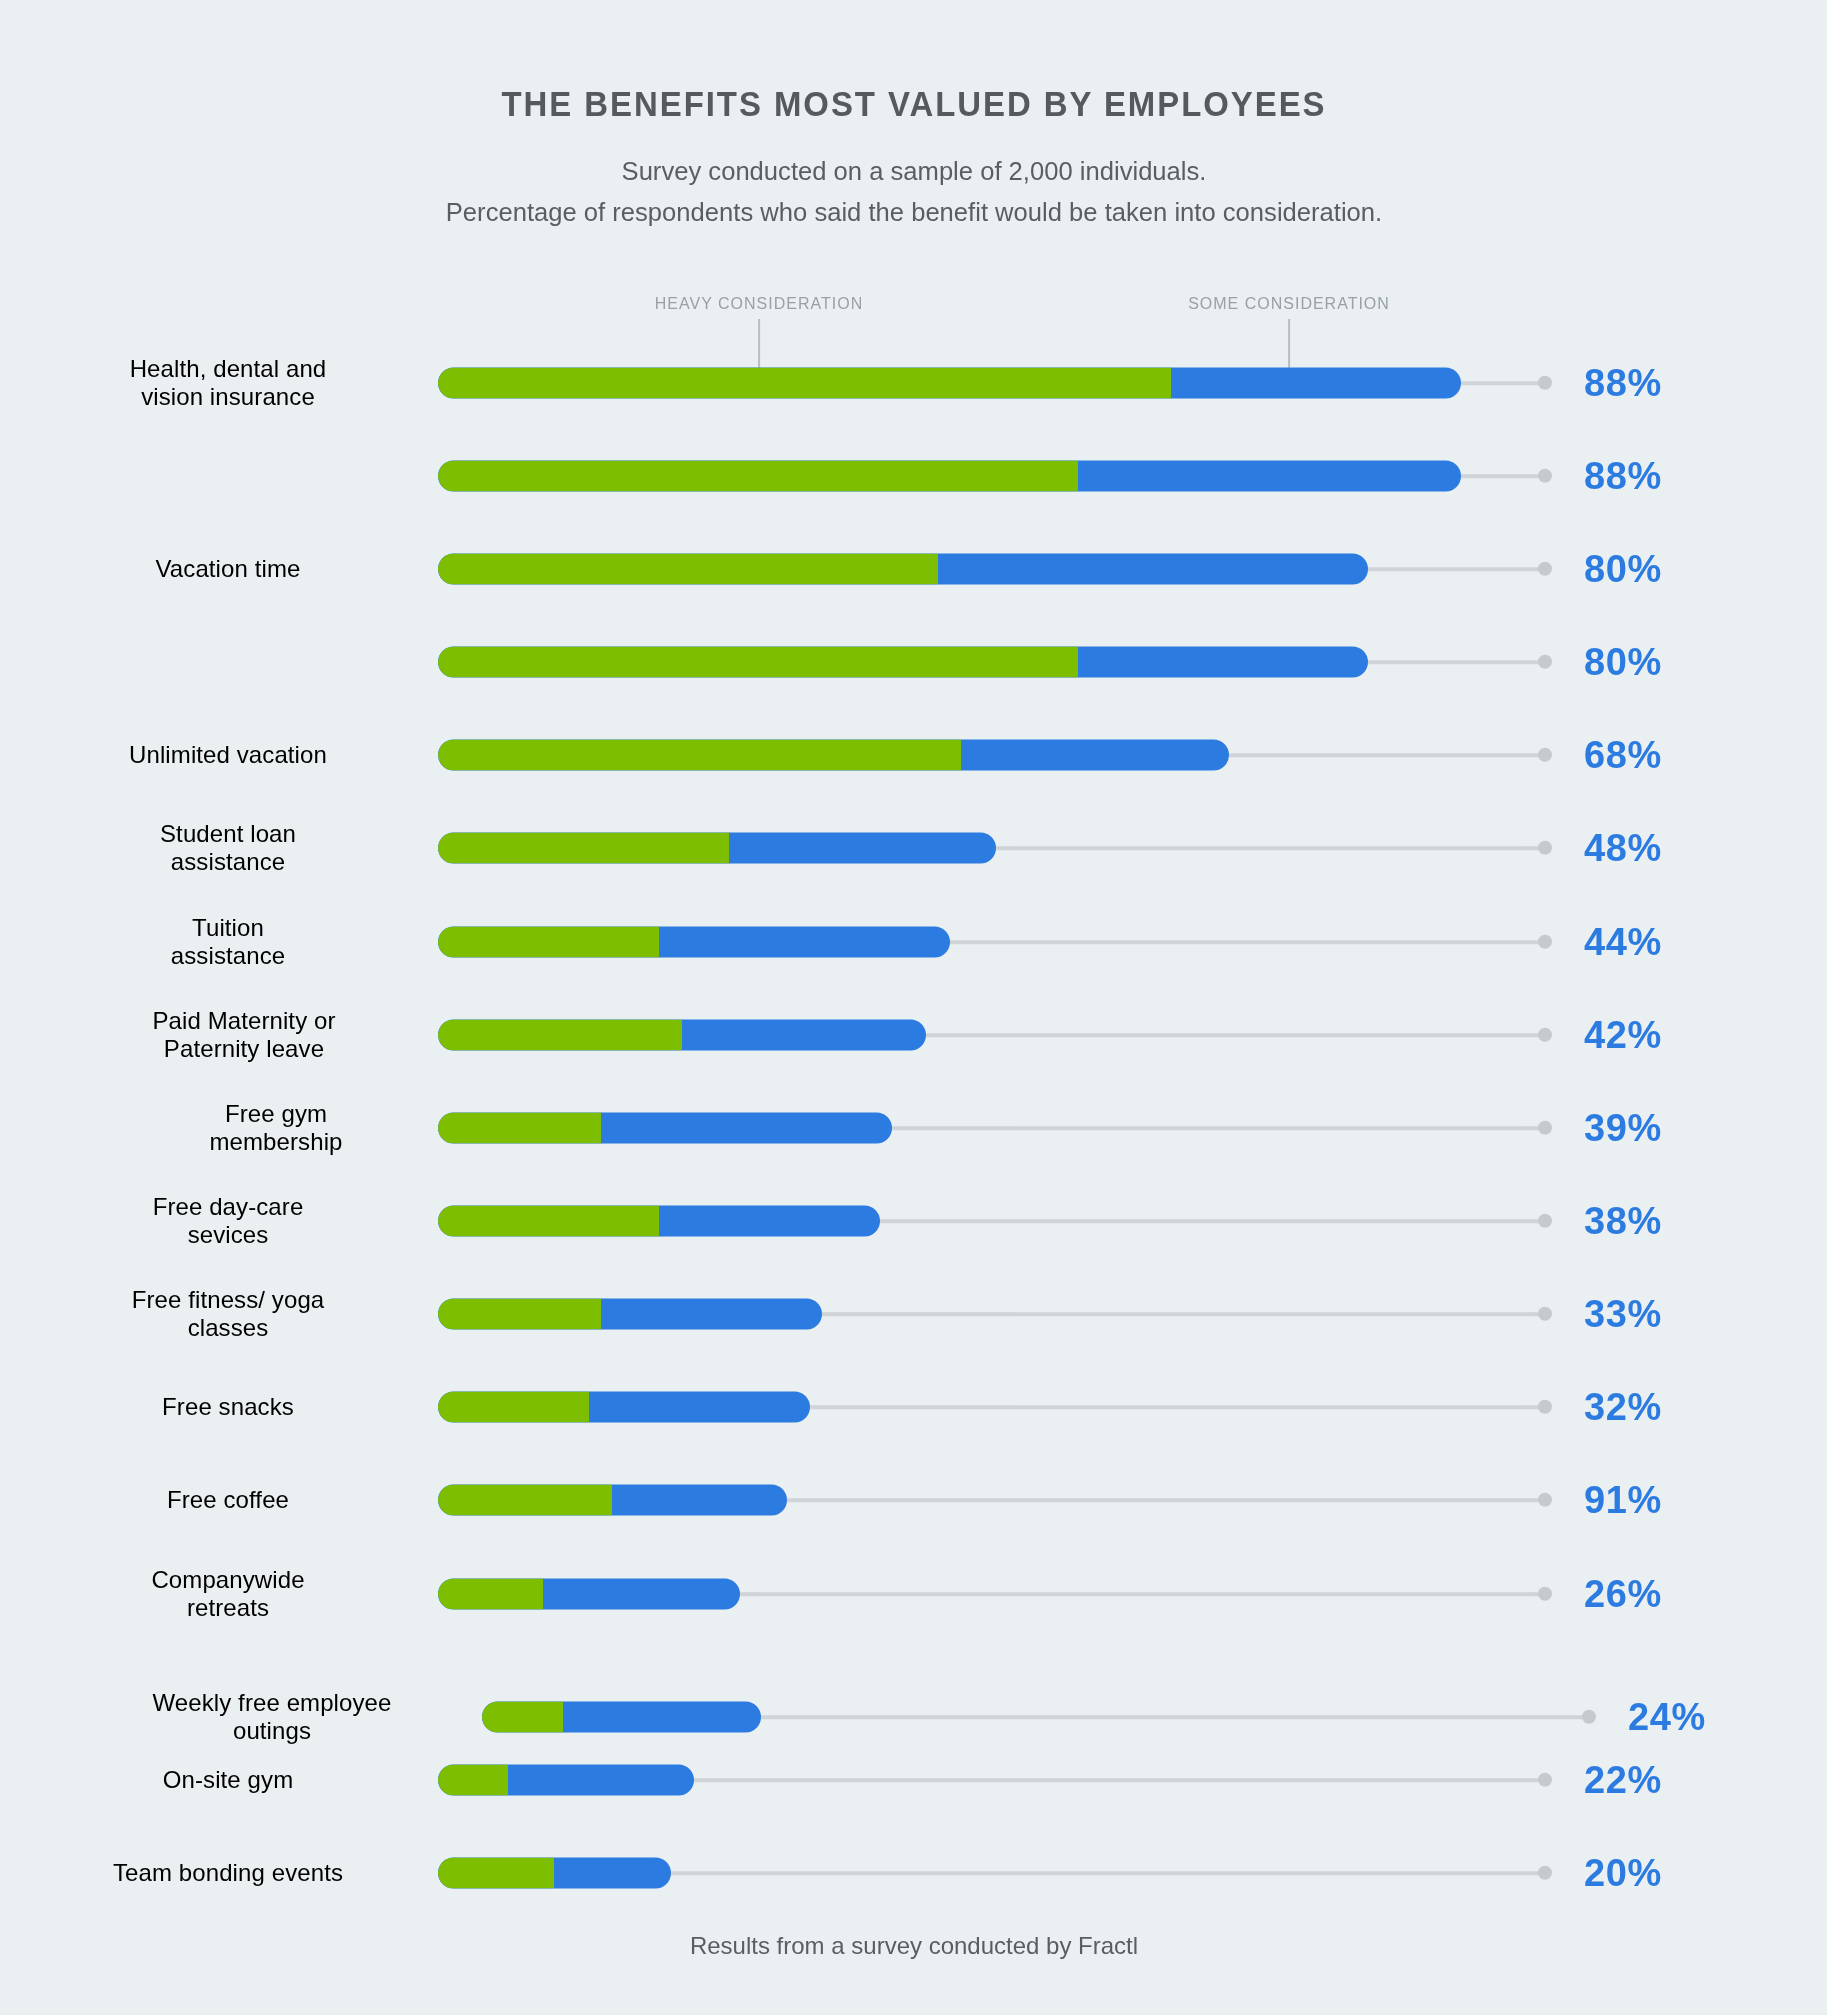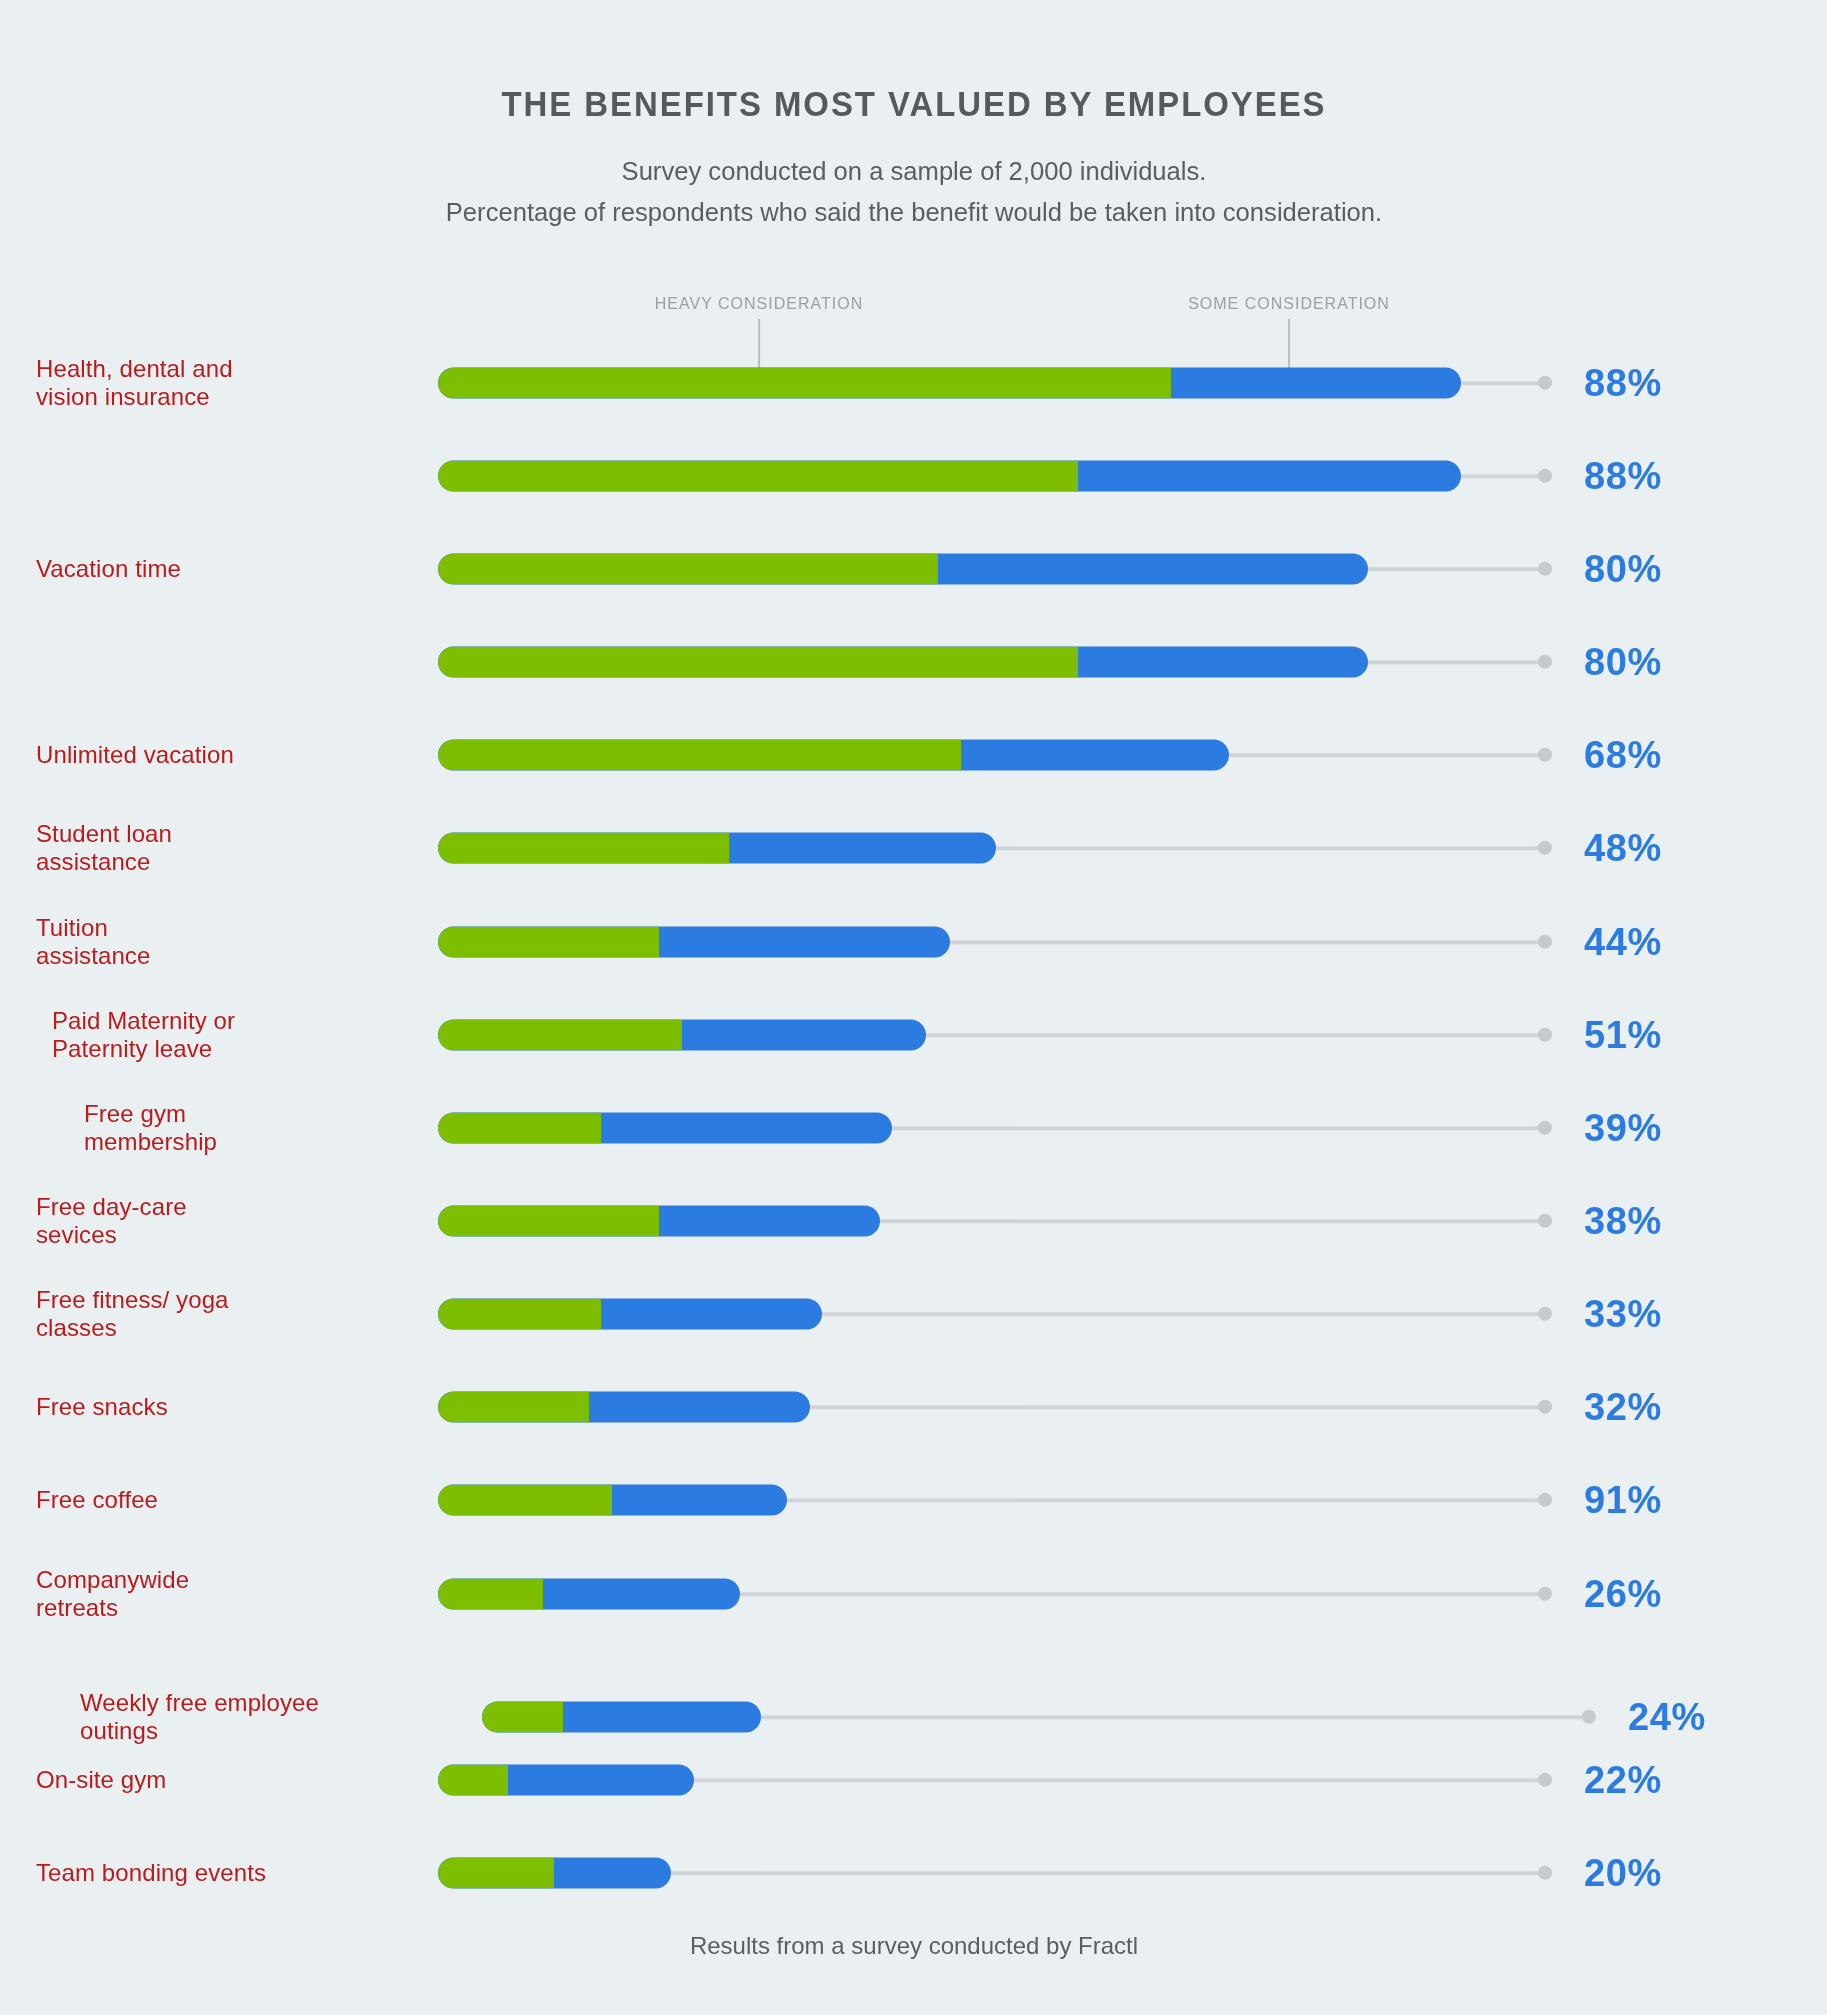--- a/index.html
+++ b/index.html
@@ -48,22 +48,22 @@
   #legend-some{left:1289px;top:0;}
   #legend-heavy .legend-stem{top:24px;height:48px;}
   #legend-some .legend-stem{top:24px;height:48px;}
 
   
   .rows{position:absolute;left:0;top:0;width:1828px;}
   .row{position:absolute;left:0;width:1828px;height:84px;}
 
   .row-label{
     position:absolute;right:1408px;  
-    width:384px;text-align:left;
-    font-size:24px;color:#b91c1c;line-height:1.18;
+    width:384px;text-align:center;
+    font-size:24px;color:#000000;line-height:1.18;
     font-weight:400;
     top:50%;transform:translateY(-50%);
     letter-spacing:0.1px;
   }
 
   .bar{
     position:absolute;left:438px;height:31px;
     top:50%;transform:translateY(-50%);
     border-radius:15.6px;overflow:hidden;
     background:#2C7BE0;
@@ -200,21 +200,21 @@
       <div class="row" style="top: 993px; padding-left: 16px;">
         <div class="row-label">
           <div>Paid Maternity or</div>
           <div>Paternity leave</div>
         </div>
         <div class="connector" style="left: 924px; width: 619px;"></div>
         <div class="connector-dot"></div>
         <div class="bar" style="width: 488px;">
           <div class="bar-green" style="width: 244px;"></div>
         </div>
-        <div class="pct">51%</div>
+        <div class="pct">42%</div>
       </div>
       <div class="row" style="top: 1086px; padding-left: 48px;">
         <div class="row-label">
           <div>Free gym</div>
           <div>membership</div>
         </div>
         <div class="connector" style="left: 889px; width: 654px;"></div>
         <div class="connector-dot"></div>
         <div class="bar" style="width: 454px;">
           <div class="bar-green" style="width: 163px;"></div>

